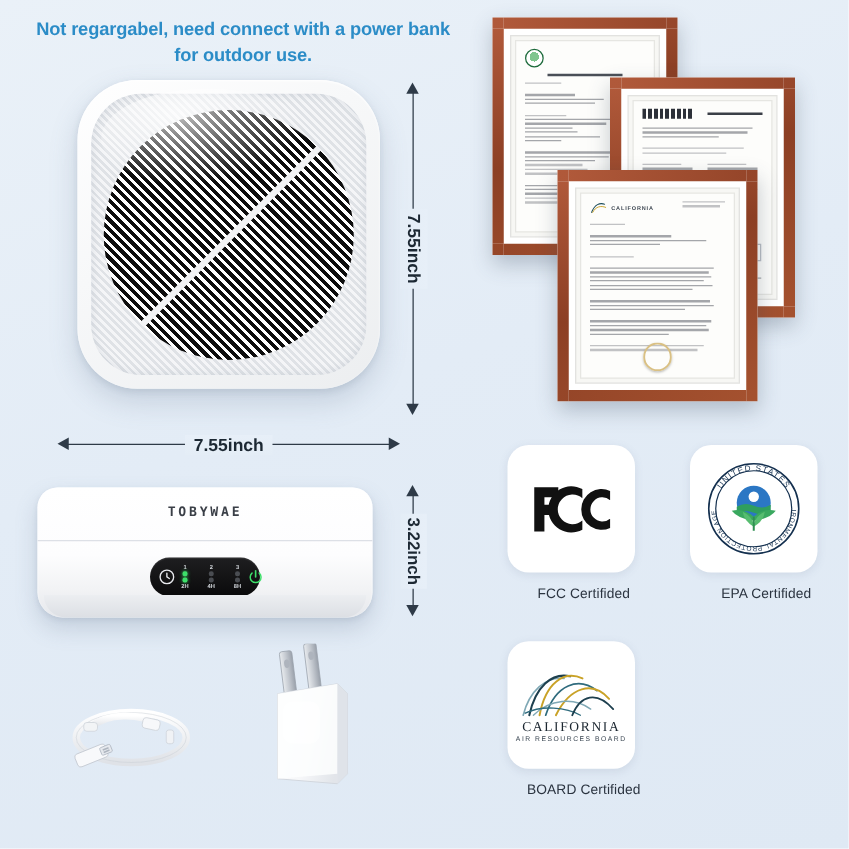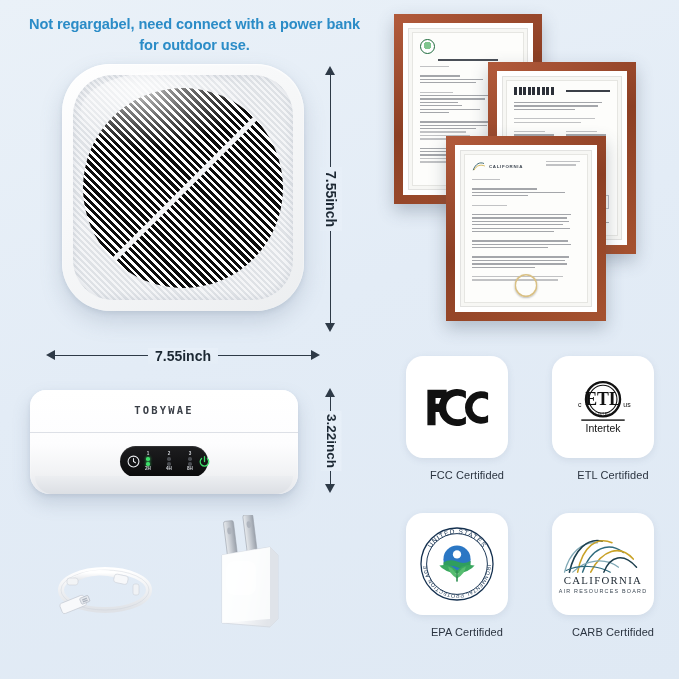--- a/index.html
+++ b/index.html
@@ -632,35 +632,20 @@
       <div class="badge-card">
         <svg viewBox="0 0 100 60" width="74" height="45">
           <path d="M10 6 h26 v11 h-15 v8 h13 v11 h-13 v18 h-11 z" fill="#111111"></path>
           <path d="M62 18 a16 16 0 1 0 0 24 l0 10 a25 25 0 1 1 0 -44 z" fill="#111111"></path>
           <path d="M92 20 a13 13 0 1 0 0 20 l0 10 a22 22 0 1 1 0 -40 z" fill="#111111"></path>
         </svg>
       </div>
       <div class="badge-label">FCC Certifided</div>
     </div>
 
-    <div class="badge">
-      <div class="badge-card">
-        <svg viewBox="0 0 100 80" width="78" height="62">
-          <circle cx="50" cy="30" r="22" fill="none" stroke="#111" stroke-width="3"></circle>
-          <circle cx="50" cy="30" r="18" fill="none" stroke="#111" stroke-width="1.4"></circle>
-          <text x="50" y="37" text-anchor="middle" font-family="Liberation Serif, serif" font-size="23" font-weight="bold" fill="#111">ETL</text>
-          <text x="20" y="40" text-anchor="middle" font-family="Liberation Sans, sans-serif" font-size="9" fill="#111">c</text>
-          <text x="81" y="40" text-anchor="middle" font-family="Liberation Sans, sans-serif" font-size="9" fill="#111">us</text>
-          <text x="50" y="50" text-anchor="middle" font-family="Liberation Sans, sans-serif" font-size="4.6" fill="#111" letter-spacing="0.6">LISTED</text>
-          <rect x="22" y="56" width="56" height="1.8" fill="#111"></rect>
-          <text x="50" y="72" text-anchor="middle" font-family="Liberation Sans, sans-serif" font-size="13.5" fill="#111">Intertek</text>
-        </svg>
-      </div>
-      <div class="badge-label">ETL Certifided</div>
-    </div>
 
     <div class="badge">
       <div class="badge-card">
         <svg viewBox="0 0 100 100" width="80" height="80">
           <defs>
             <path id="ringTop" d="M50,50 m-38,0 a38,38 0 0,1 76,0" fill="none"></path>
             <path id="ringBot" d="M50,50 m38,0 a38,38 0 0,1 -76,0" fill="none"></path>
           </defs>
           <circle cx="50" cy="50" r="45" fill="#fff" stroke="#14304f" stroke-width="1.6"></circle>
           <circle cx="50" cy="50" r="38" fill="#fff" stroke="#14304f" stroke-width="1.2"></circle>
@@ -693,17 +678,17 @@
             <path d="M30 50 C40 20, 62 12, 80 26" stroke="#2f6b7d" stroke-width="1.7"></path>
             <path d="M40 50 C54 22, 76 16, 92 34" stroke="#c9a227" stroke-width="1.9"></path>
             <path d="M18 50 C34 34, 58 32, 74 44" stroke="#7fa8b5" stroke-width="1.4"></path>
             <path d="M10 48 C26 40, 50 42, 64 50" stroke="#2f6b7d" stroke-width="1.3"></path>
             <path d="M56 50 C64 30, 80 26, 96 44" stroke="#1d3f4e" stroke-width="1.8"></path>
           </g>
           <text x="55" y="65" text-anchor="middle" font-family="Liberation Serif, serif" font-size="13.2" fill="#1b2630" letter-spacing="1.6">CALIFORNIA</text>
           <text x="55" y="75" text-anchor="middle" font-family="Liberation Sans, sans-serif" font-size="6.6" fill="#3a4652" letter-spacing="1.5">AIR RESOURCES BOARD</text>
         </svg>
       </div>
-      <div class="badge-label">CARB Certifided</div>
+      <div class="badge-label">BOARD Certifided</div>
     </div>
   </div>
 
 </div>
 
 </body></html>

